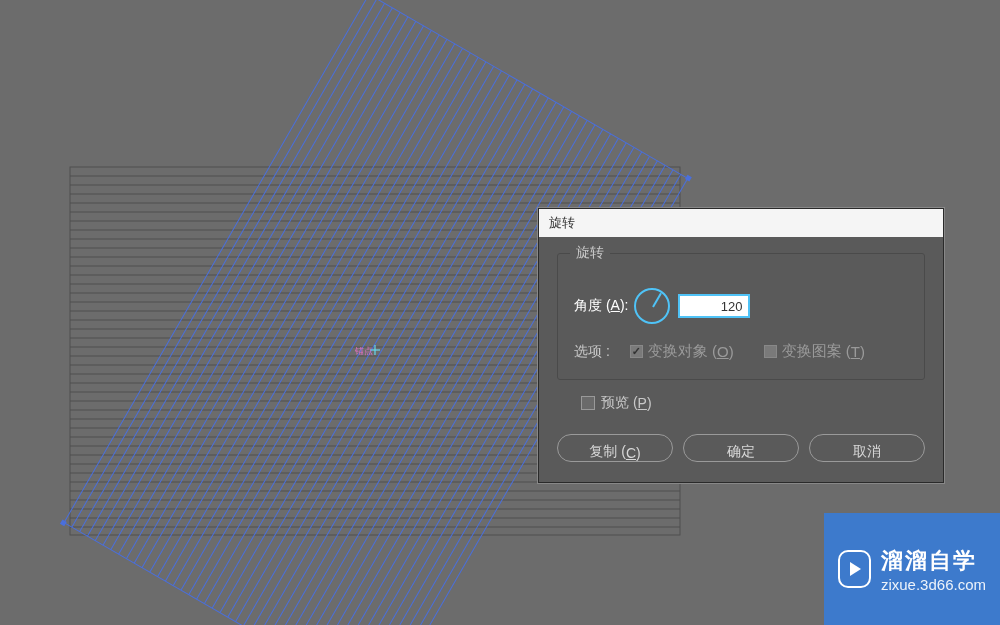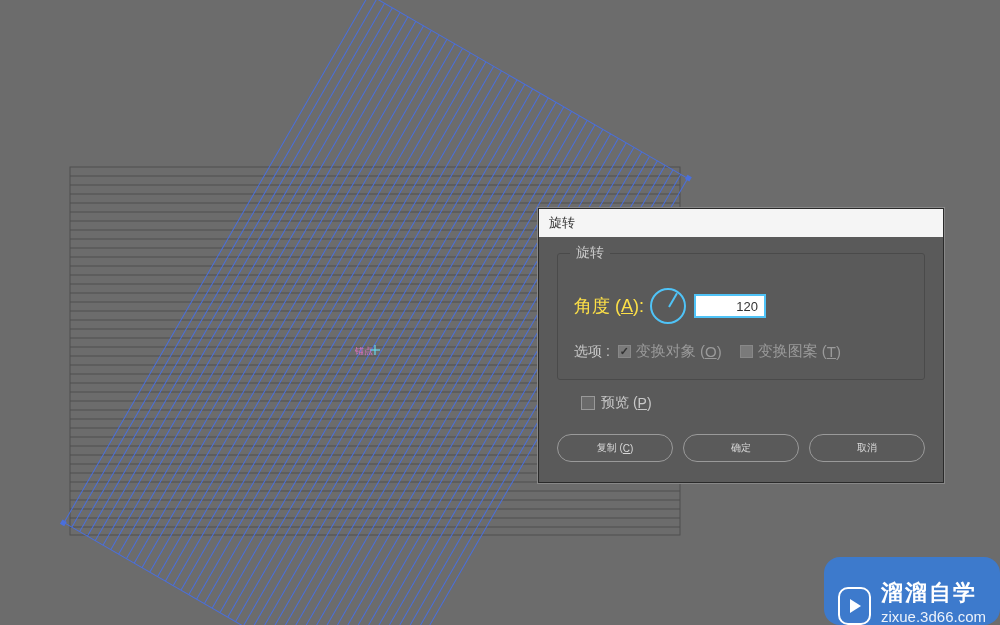--- a/index.html
+++ b/index.html
@@ -68,22 +68,22 @@
       font-size: 14px;
       color: #c8c8c8;
     }
     .angle-row {
       display: flex;
       align-items: center;
       margin-bottom: 18px;
       margin-top: 14px;
     }
     .angle-label {
-      font-size: 18px;
-      color: #fde047;
+      font-size: 14px;
+      color: #ffffff;
     }
     .angle-dial {
       width: 36px;
       height: 36px;
       border: 2px solid #4fc3f7;
       border-radius: 50%;
       margin: 0 8px 0 6px;
       position: relative;
       background: #5a5a5a;
     }
@@ -105,21 +105,21 @@
       border: 2px solid #4fc3f7;
       padding: 0 6px;
       font-size: 13px;
       text-align: right;
       color: #333;
     }
     .options-row {
       display: flex;
       align-items: center;
       font-size: 14px;
-      gap: 6px;
+      gap: 18px;
     }
     .options-label {
       color: #c8c8c8;
       margin-right: 2px;
     }
     .option-group {
       display: flex;
       align-items: center;
       color: #9a9a9a;
       font-size: 15px;
@@ -160,38 +160,37 @@
       display: flex;
       gap: 10px;
     }
     .dlg-button {
       flex: 1;
       height: 28px;
       background: #5a5a5a;
       border: 1px solid #9a9a9a;
       border-radius: 14px;
       color: #d8d8d8;
-      font-size: 10px;
-      display: flex;
-      align-items: center;
+      font-size: 14px;
+      display: flex;
+      align-items: flex-end;
       justify-content: center;
       cursor: pointer;
     }
     .watermark {
       position: absolute;
       right: 0;
       bottom: 0;
       width: 176px;
-      height: 68px;
+      height: 112px;
       background: #3d7acc;
       display: flex;
-      align-items: flex-end;
+      align-items: center;
       padding: 0 14px;
       color: #fff;
-      border-radius: 16px;
     }
     .watermark-icon {
       width: 38px;
       height: 38px;
       border: 2px solid #fff;
       border-radius: 10px;
       display: flex;
       align-items: center;
       justify-content: center;
       margin-right: 10px;

